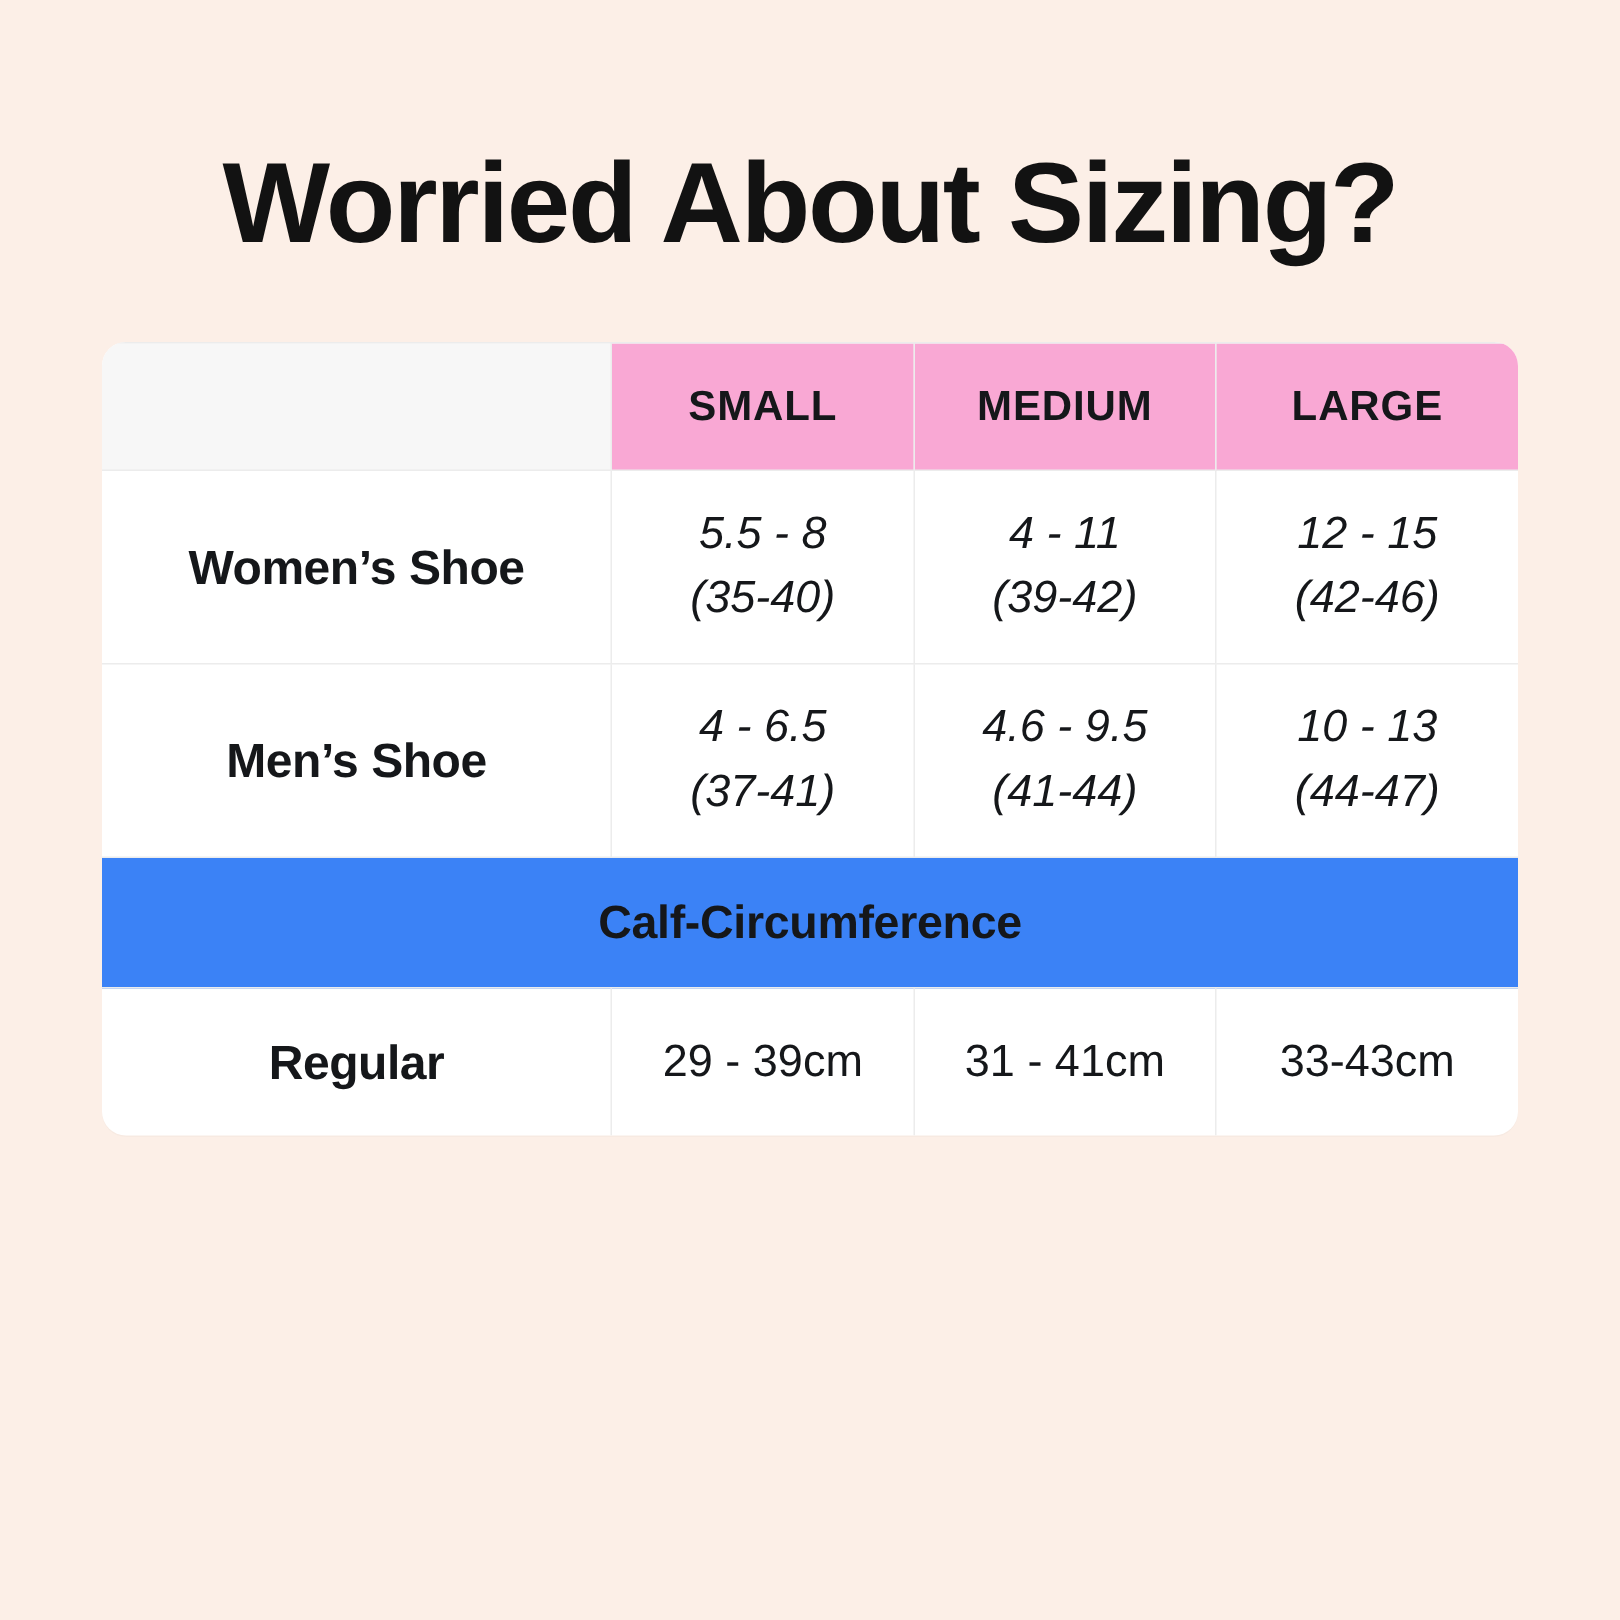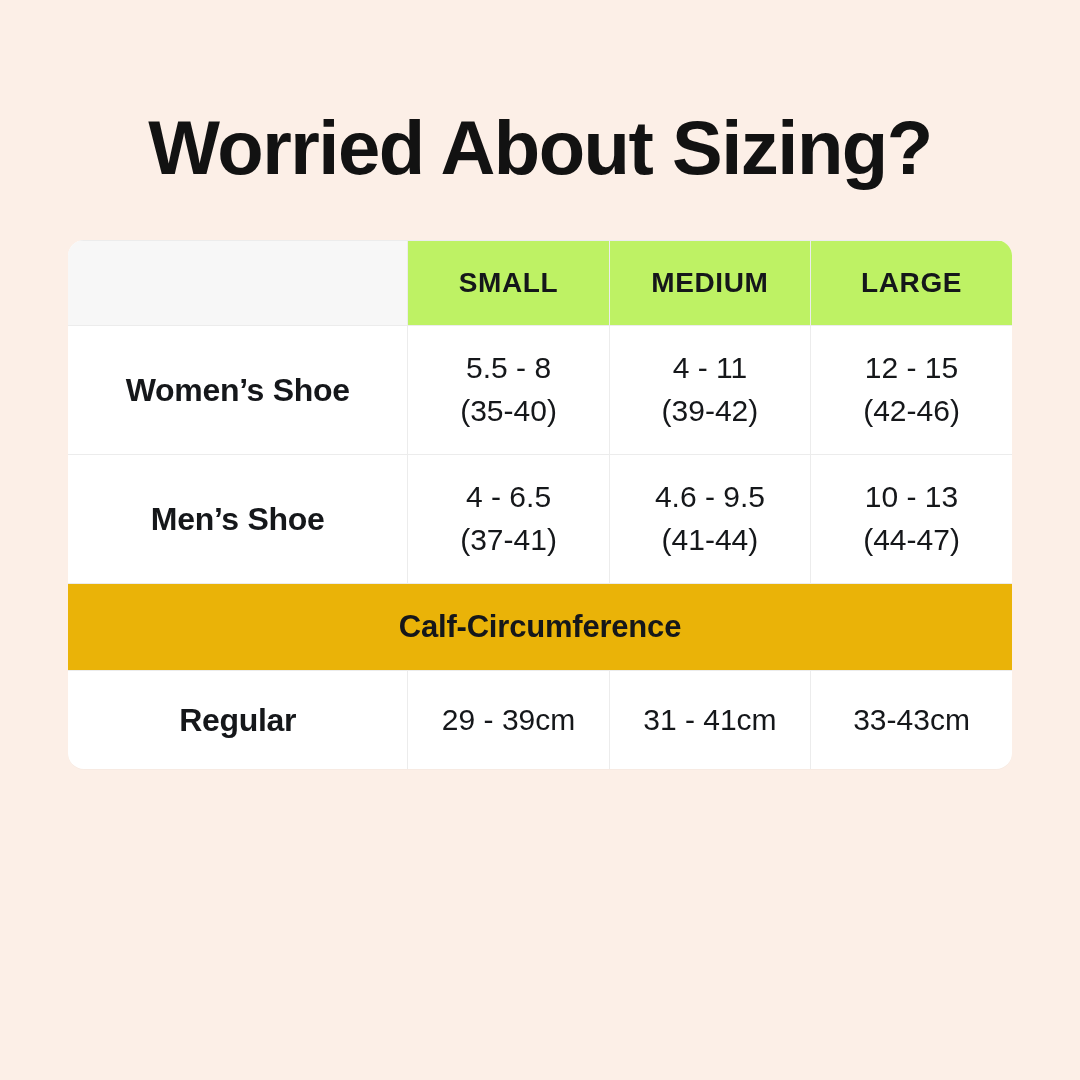--- a/index.html
+++ b/index.html
@@ -11,21 +11,21 @@
     height: 1080px;
     background: #fcefe7;
     font-family: "Liberation Sans", sans-serif;
     overflow: hidden;
   }
   .page {
     position: relative;
     width: 1080px;
     height: 1080px;
     box-sizing: border-box;
-    padding: 12px 68px;
+    padding: 0 68px;
   }
   .headline {
     margin: 0;
     padding-top: 98px;
     font-size: 76px;
     line-height: 1.0;
     font-weight: 700;
     letter-spacing: -1.5px;
     color: #121212;
     text-align: center;
@@ -65,21 +65,21 @@
   .size-table th:first-child,
   .size-table td:first-child {
     border-left: none;
   }
   .size-table th:last-child,
   .size-table td:last-child {
     border-right: none;
     text-align: center;
   }
   thead th {
-    background: #bef264;
+    background: #f9a8d4;
     font-size: 28px;
     font-weight: 700;
     letter-spacing: 0.6px;
     height: 82px;
     border-top: none;
   }
   thead th.corner {
     background: #f7f7f7;
   }
   tbody td.row-label {
@@ -89,29 +89,29 @@
   }
   tbody td.value {
     font-size: 30px;
     font-weight: 400;
     line-height: 1.42;
   }
   tbody tr.two-line td { height: 126px; }
   tbody tr.one-line td { height: 96px; }
   tbody tr.section td {
     height: 84px;
-    background: #eab308;
+    background: #3b82f6;
     font-size: 31px;
     font-weight: 700;
     letter-spacing: -0.2px;
     border-left: none;
     border-right: none;
   }
   tbody tr:last-child td { border-bottom: none; }
-  .val-line { display: block; }
+  .val-line { display: block; font-style: italic; }
 </style>
 </head>
 <body>
 
 <div class="page">
 
   <h1 class="headline">Worried About Sizing?</h1>
 
   <div class="table-wrap">
     <table class="size-table">

